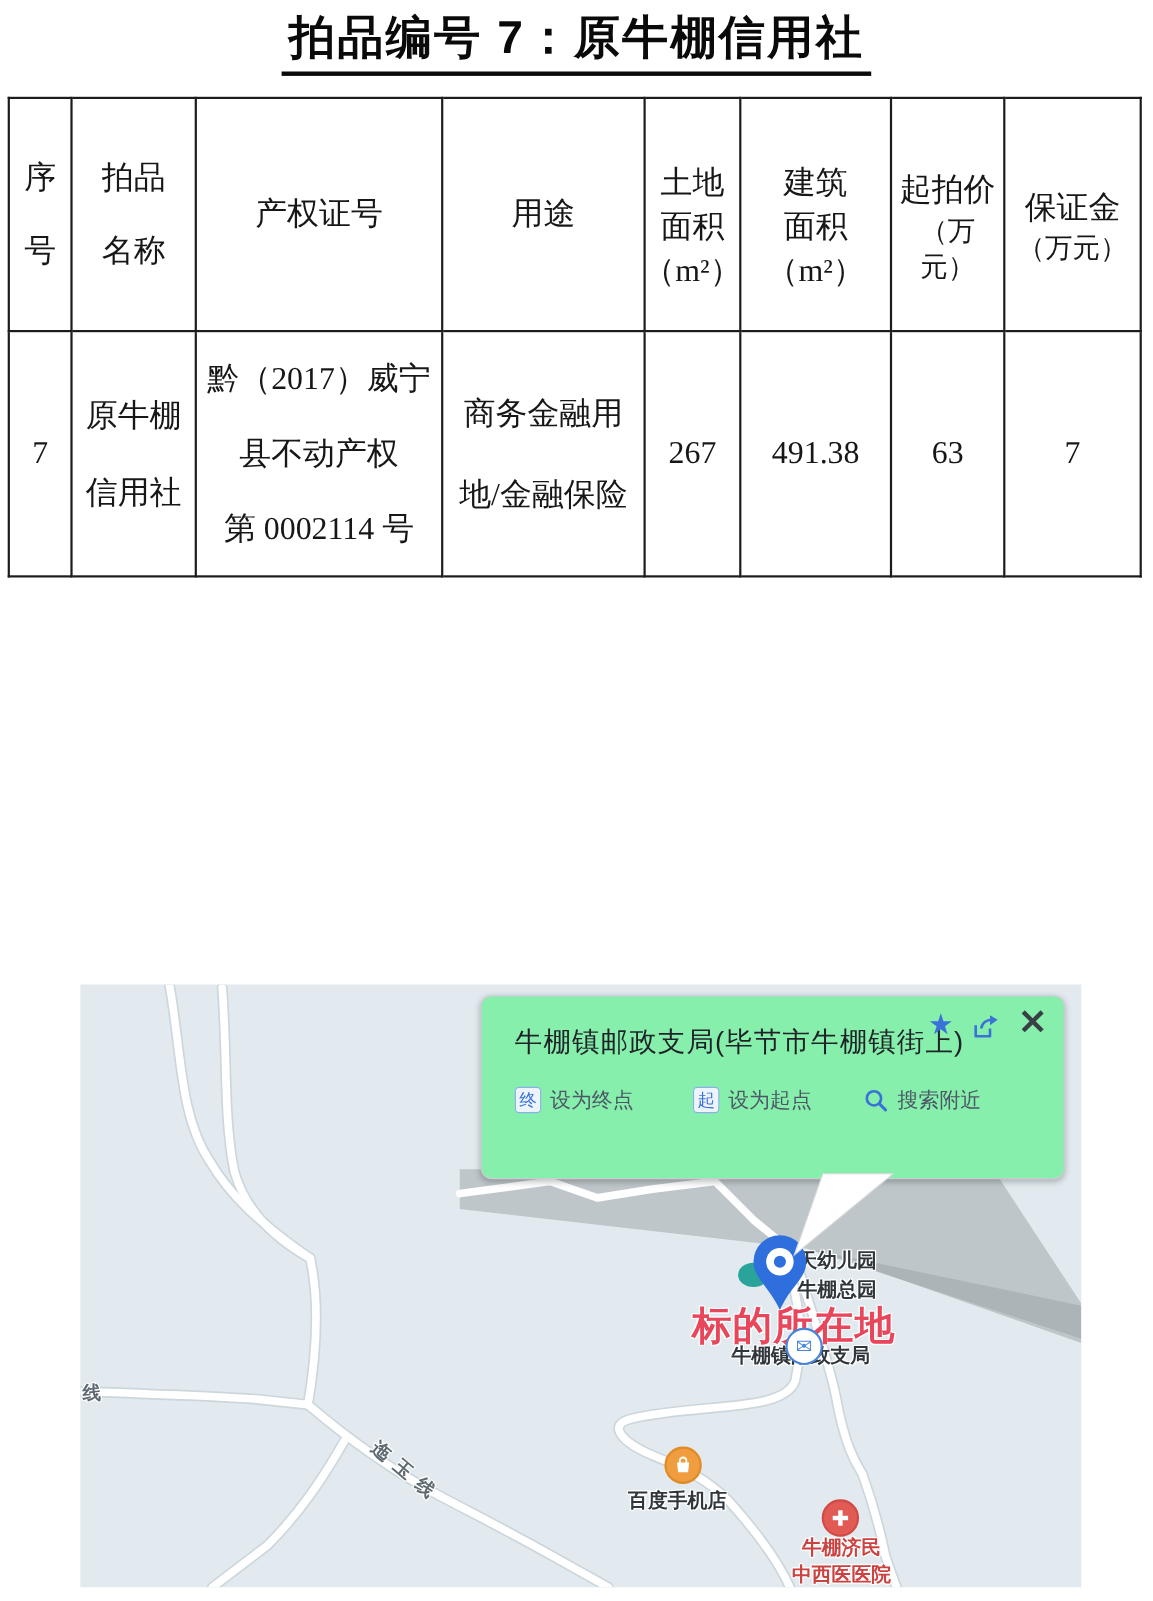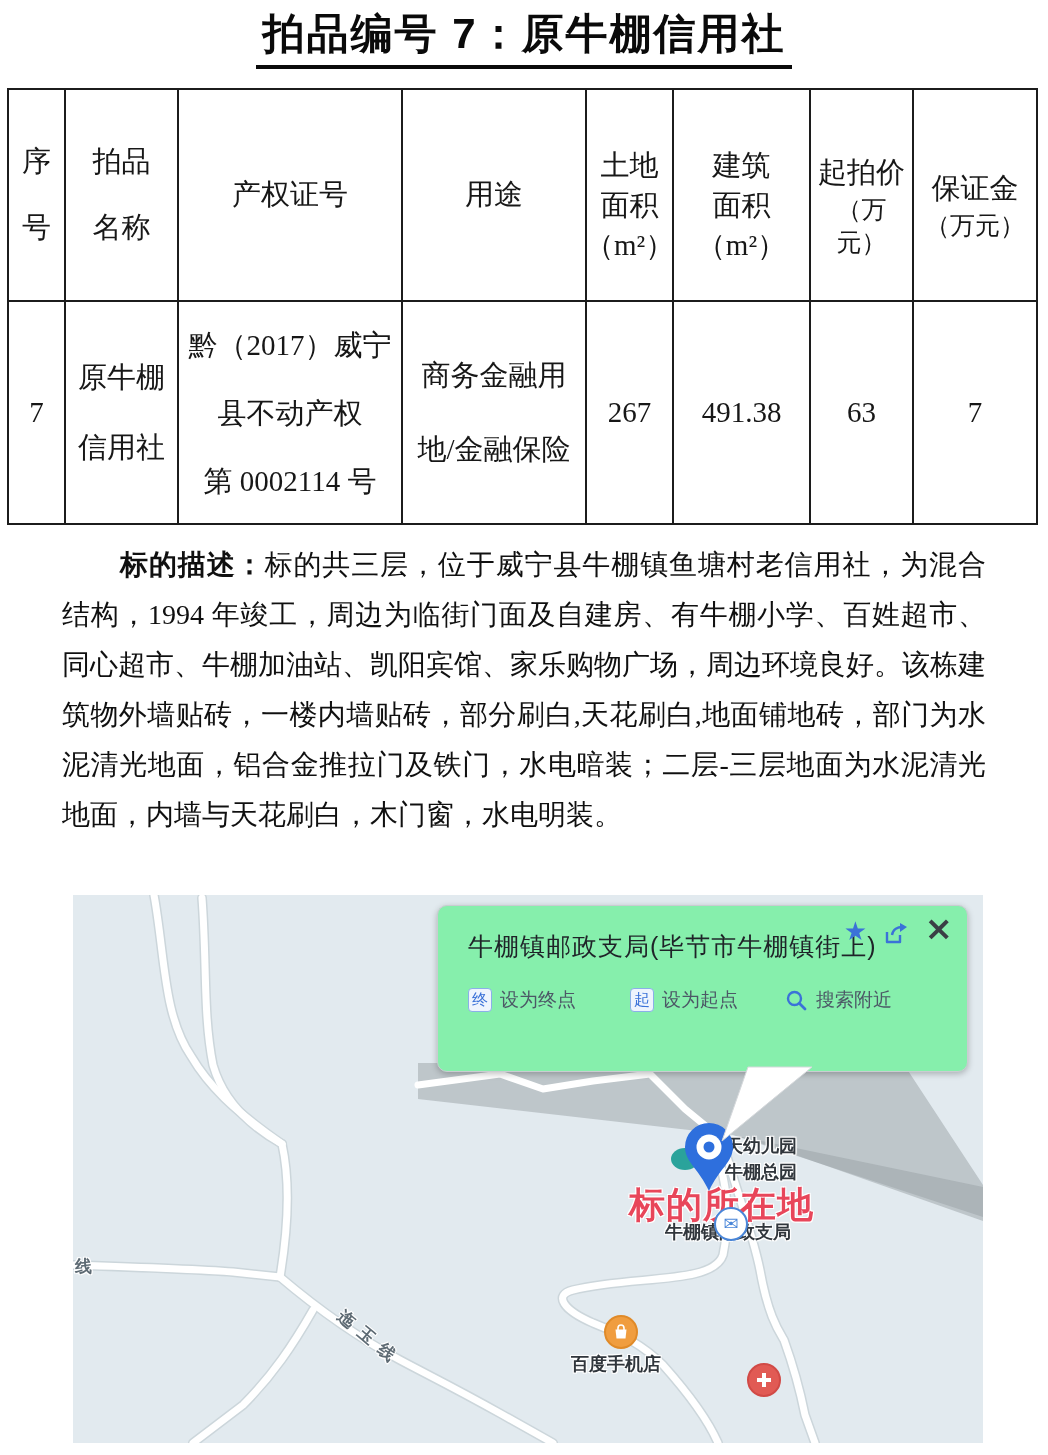--- a/index.html
+++ b/index.html
@@ -160,21 +160,20 @@
         </div>
       </td>
       <td>267</td>
       <td>491.38</td>
       <td class="red">63</td>
       <td class="red">7</td>
     </tr>
   </tbody>
     </table>
 
-  <p class="desc"><b>标的描述：</b><span>标的共三层，位于威宁县牛棚镇鱼塘村老信用社，为混合结构，1994 年竣工，周边为临街门面及自建房、有牛棚小学、百姓超市、同心超市、牛棚加油站、凯阳宾馆、家乐购物广场，周边环境良好。该栋建筑物外墙贴砖，一楼内墙贴砖，部分刷白,天花刷白,地面铺地砖，部门为水泥清光地面，铝合金推拉门及铁门，水电暗装；二层-三层地面为水泥清光地面，内墙与天花刷白，木门窗，水电明装。</span></p>
 
   <div class="map">
 
     <svg class="base" width="910" height="548" viewBox="0 0 910 548">
 
       <polygon points="345,168 830,168 910,290 910,322 660,240 345,204" fill="#9aa1a6" opacity="0.5"></polygon>
 
       <g stroke="#ccd6db" stroke-width="10" fill="none" stroke-linecap="round" stroke-linejoin="round">
         <path d="M81,0 C92,60 90,120 118,161 C135,190 160,215 209,249"></path>
         <path d="M129,3 C134,70 130,120 140,170 C150,205 175,230 209,249"></path>
@@ -203,20 +202,24 @@
     <div class="road-label" style="left:2px;top:360px;">线</div>
     <div class="road-label" style="left:258px;top:432px;transform:rotate(40deg);letter-spacing:9px;">迤玉线</div>
 
     <div class="poi-label" style="left:652px;top:238px;">
       <div>天幼儿园</div>
       <div>牛棚总园</div>
     </div>
     <div class="target-label">标的所在地</div>
     <div class="poi-label" style="left:592px;top:324px;">牛棚镇邮政支局</div>
     <div class="poi-label" style="left:498px;top:456px;">百度手机店</div>
+    <div class="poi-label hospital-label" style="left:628px;top:500px;width:128px;">
+      <div>牛棚济民</div>
+      <div>中西医医院</div>
+    </div>
 
     <div class="round-icon mail-icon">✉</div>
     <div class="round-icon store-icon" style="background:#f09d3f;border:2px solid #e08a28;">
       <svg width="18" height="18" viewBox="0 0 18 18">
         <path d="M3.5,6.5 h11 l-1,9 h-9 z" fill="#ffffff"></path>
         <path d="M6,7 v-2 a3,3 0 0 1 6,0 v2" fill="none" stroke="#ffffff" stroke-width="1.6"></path>
       </svg>
     </div>
     <div class="round-icon hospital-icon">
       <svg width="18" height="18" viewBox="0 0 18 18">

